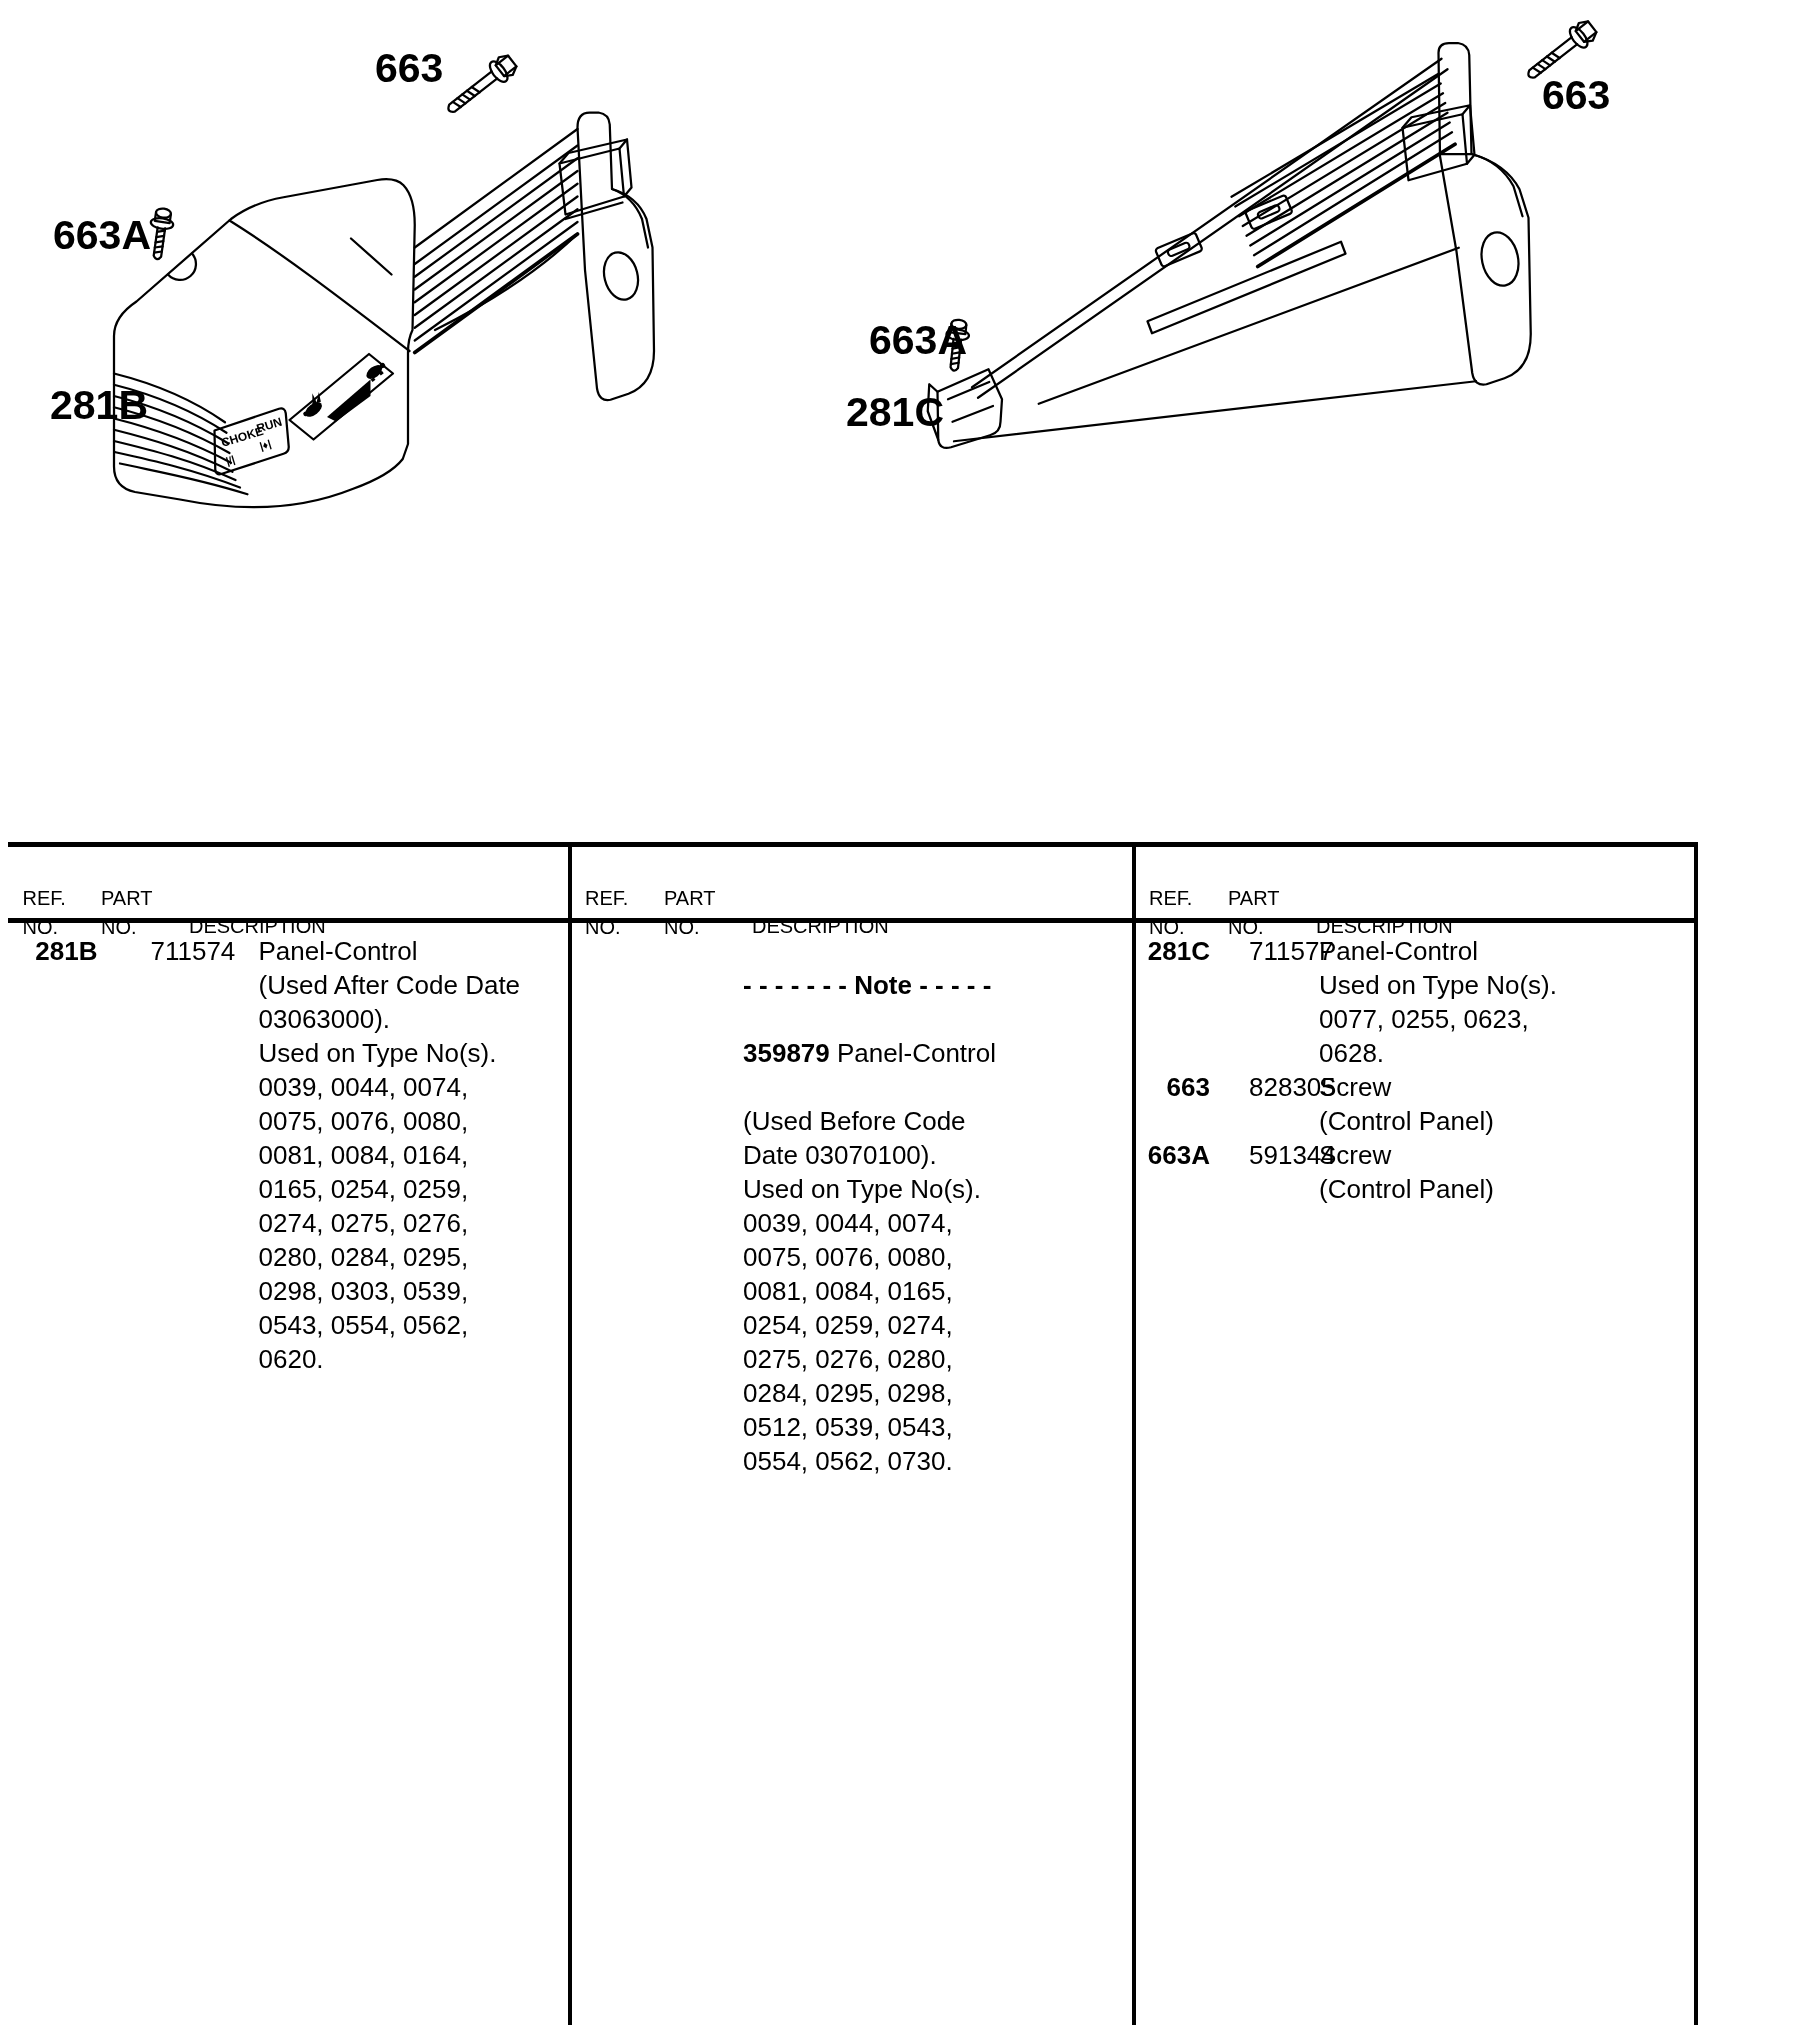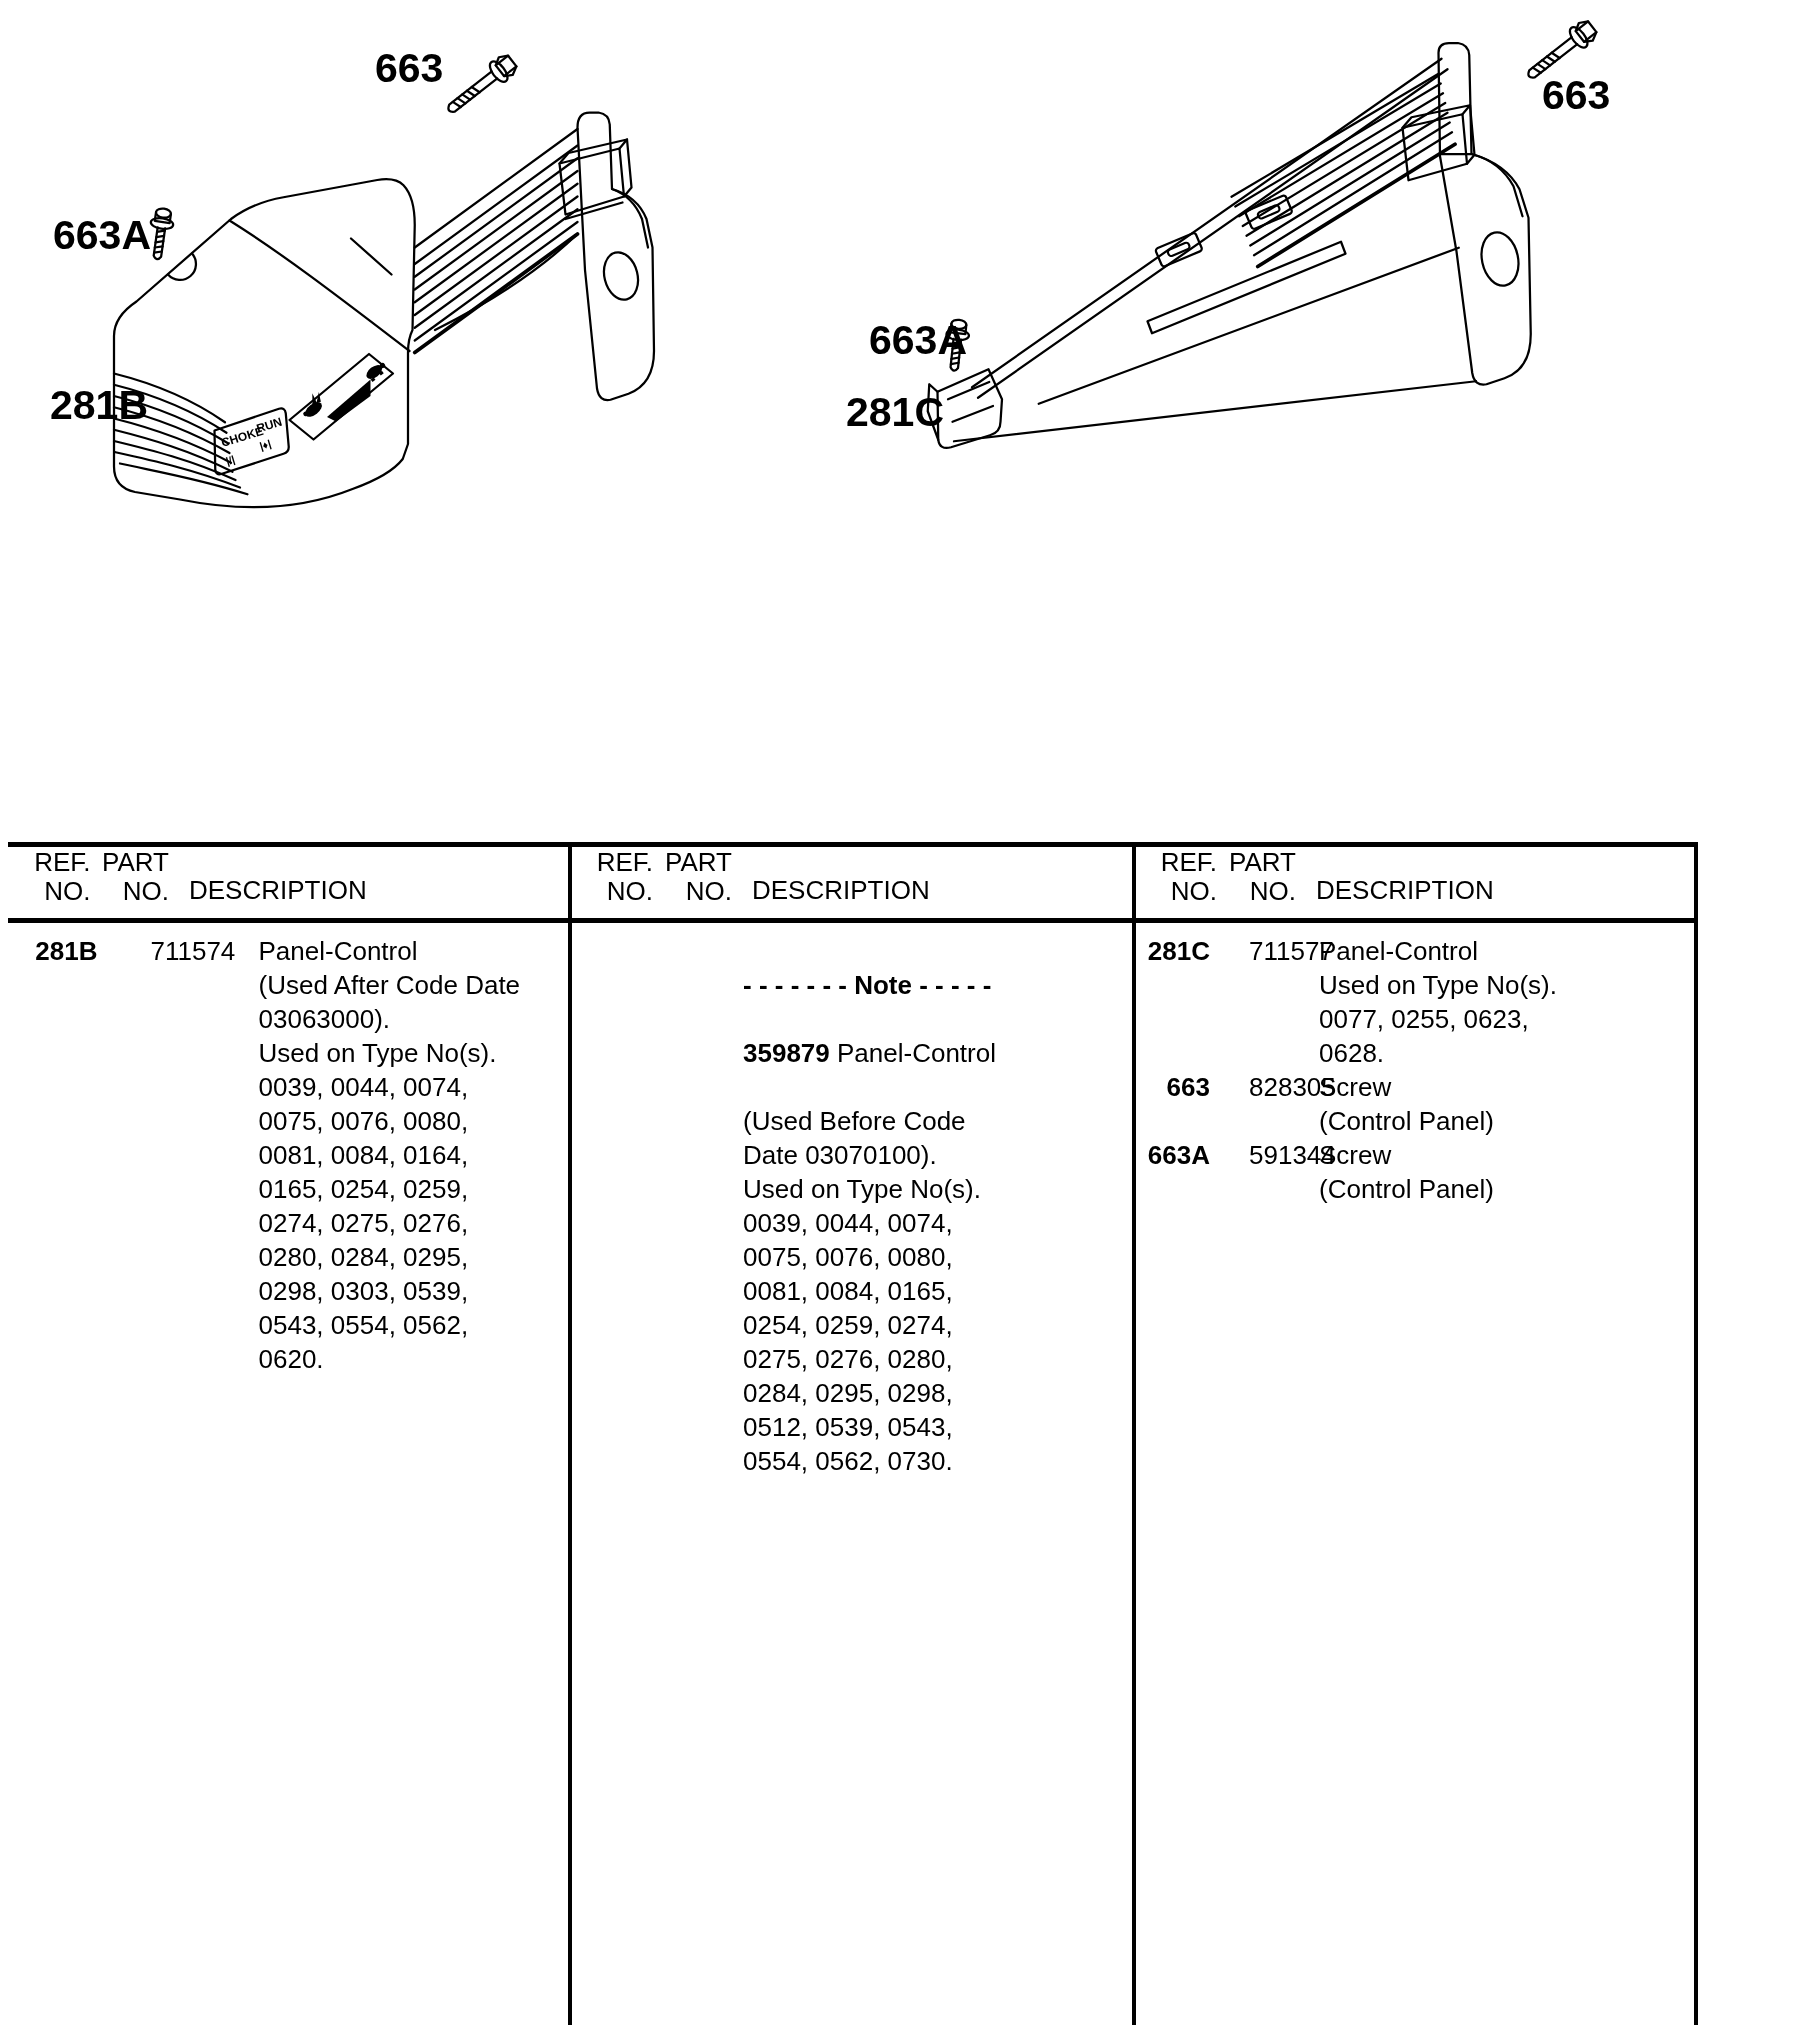--- a/index.html
+++ b/index.html
@@ -10,21 +10,21 @@
              letter-spacing:0px;white-space:nowrap;}
   
   svg{position:absolute;overflow:visible;}
   .ln{fill:none;stroke:#000;stroke-width:3;stroke-linecap:round;stroke-linejoin:round;}
   .ln-thick{fill:none;stroke:#000;stroke-width:5;stroke-linecap:round;stroke-linejoin:round;}
   .solid{fill:#000;stroke:none;}
   .plate-text{font-family:"Liberation Sans",sans-serif;font-weight:bold;fill:#000;stroke:none;}
   
   .rule-h{position:absolute;background:#000;height:4.5px;}
   .rule-v{position:absolute;background:#000;width:3.8px;}
-  .hdr{position:absolute;font-size:26px;line-height:28.5px;text-align:right;}
+  .hdr{position:absolute;font-size:20px;line-height:28.5px;text-align:left;margin-top:36px;}
   .tcol{position:absolute;top:934px;width:563px;font-size:26px;line-height:34px;}
   .entry{position:relative;}
   .entry .ref{position:absolute;top:0;font-weight:bold;text-align:right;}
   .entry .part{position:absolute;top:0;font-weight:normal;}
   .entry .desc{white-space:pre-line;}
   
   .c1 .ref{left:0;width:90px;}
   .c1 .part{left:143px;}
   .c1 .desc{margin-left:251px;}
   

